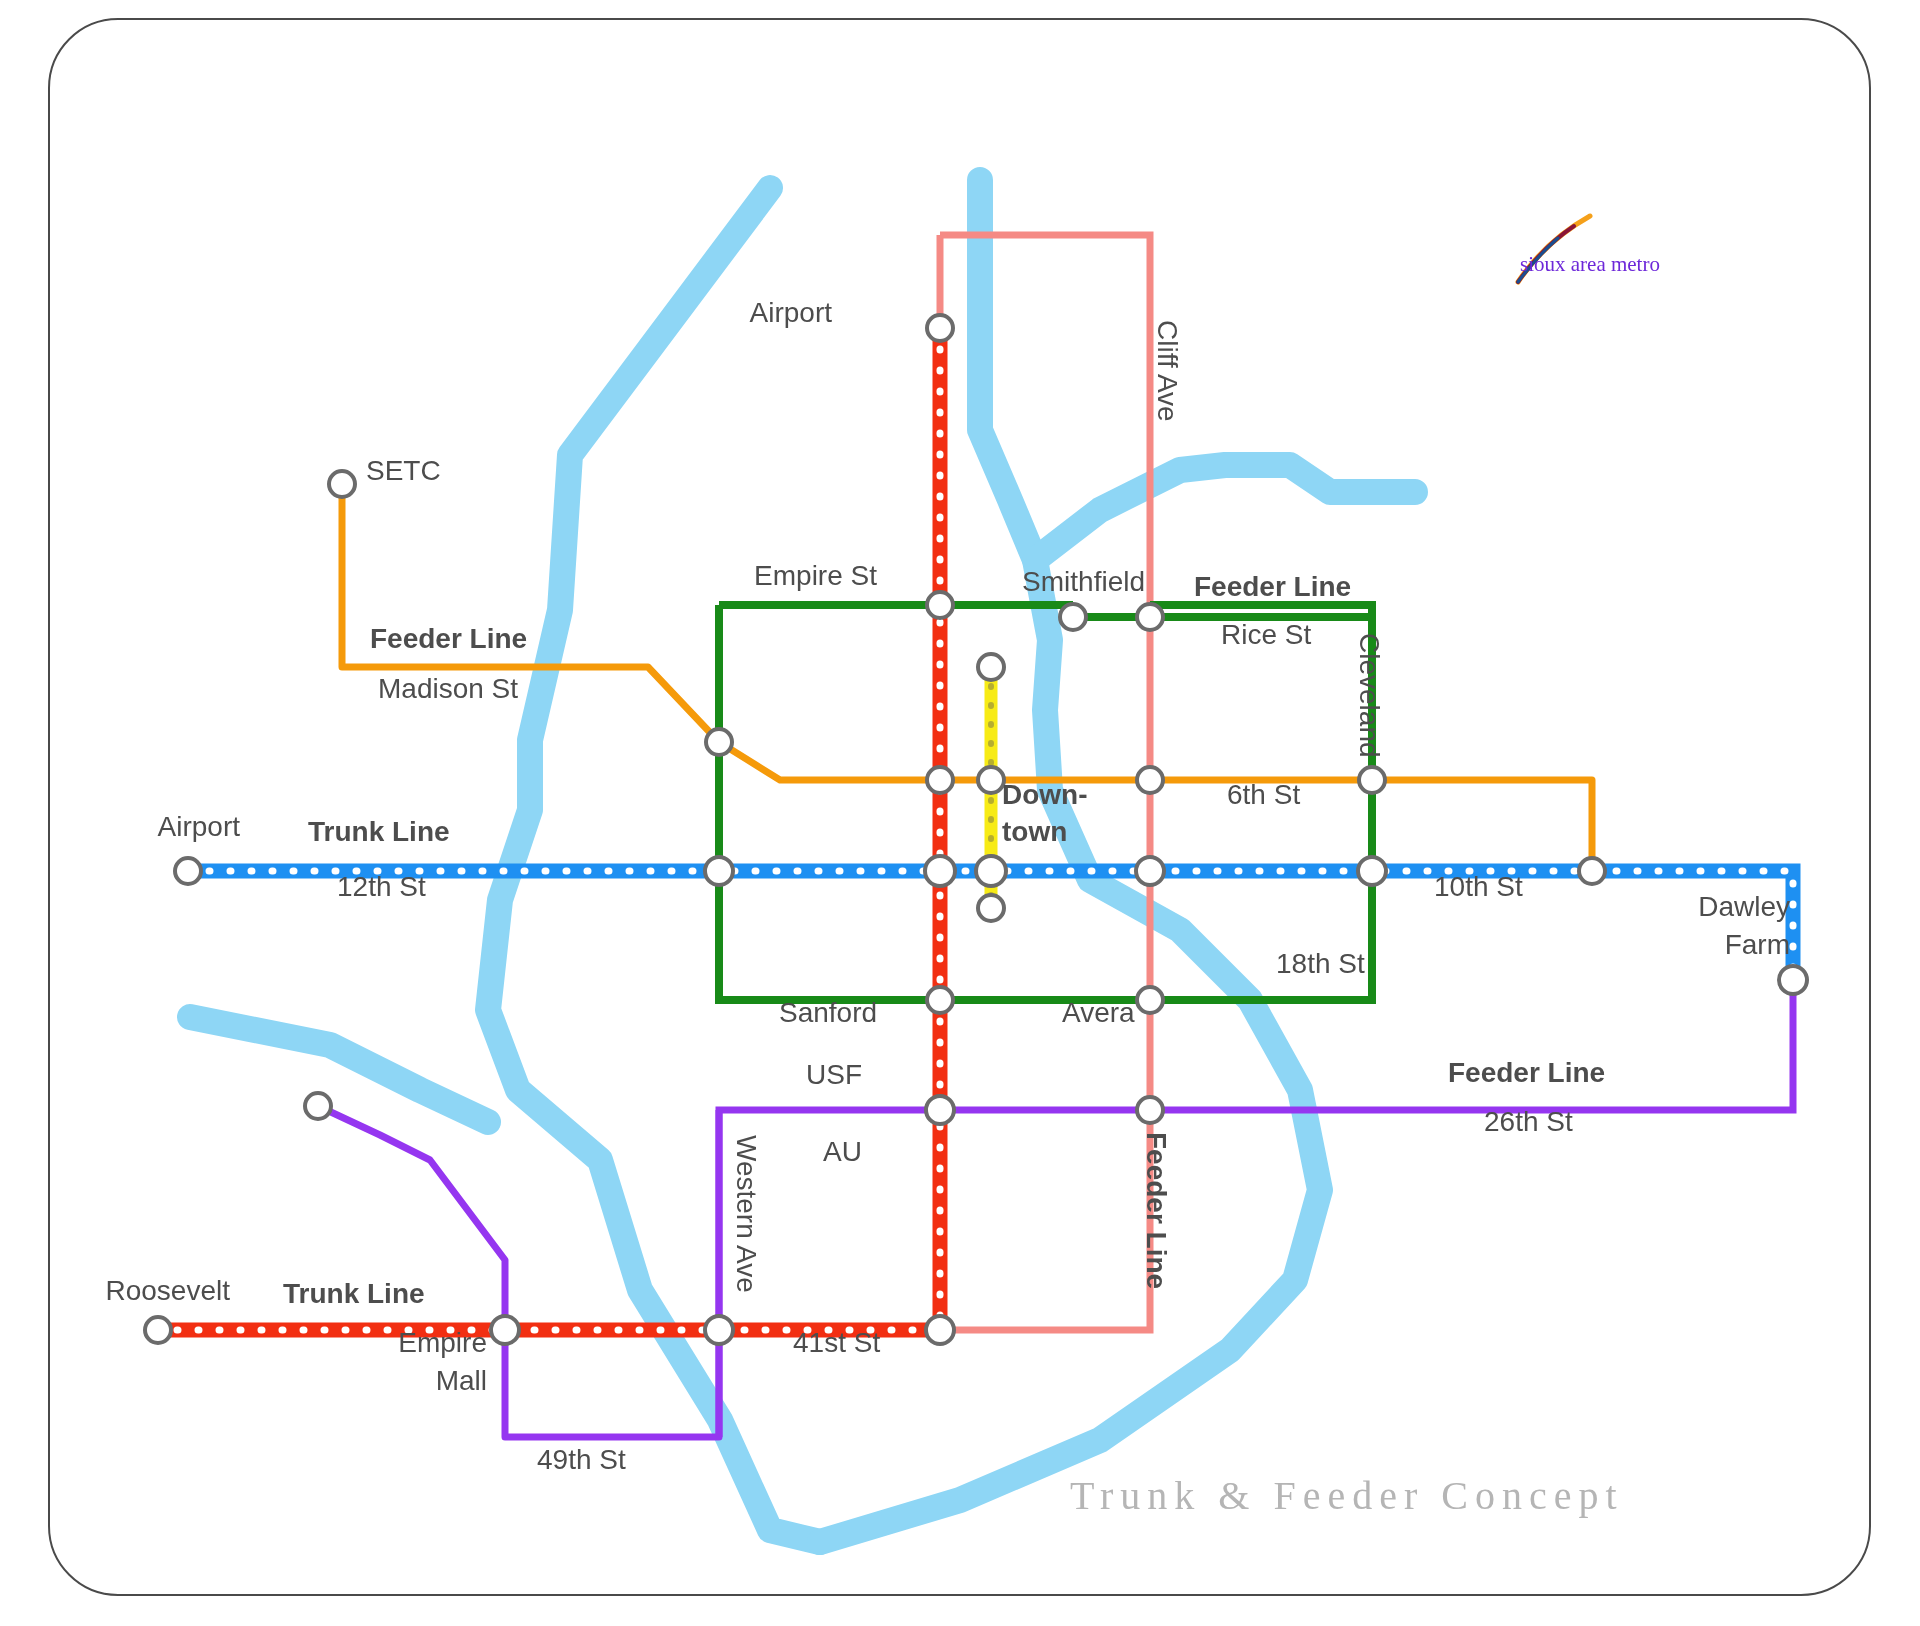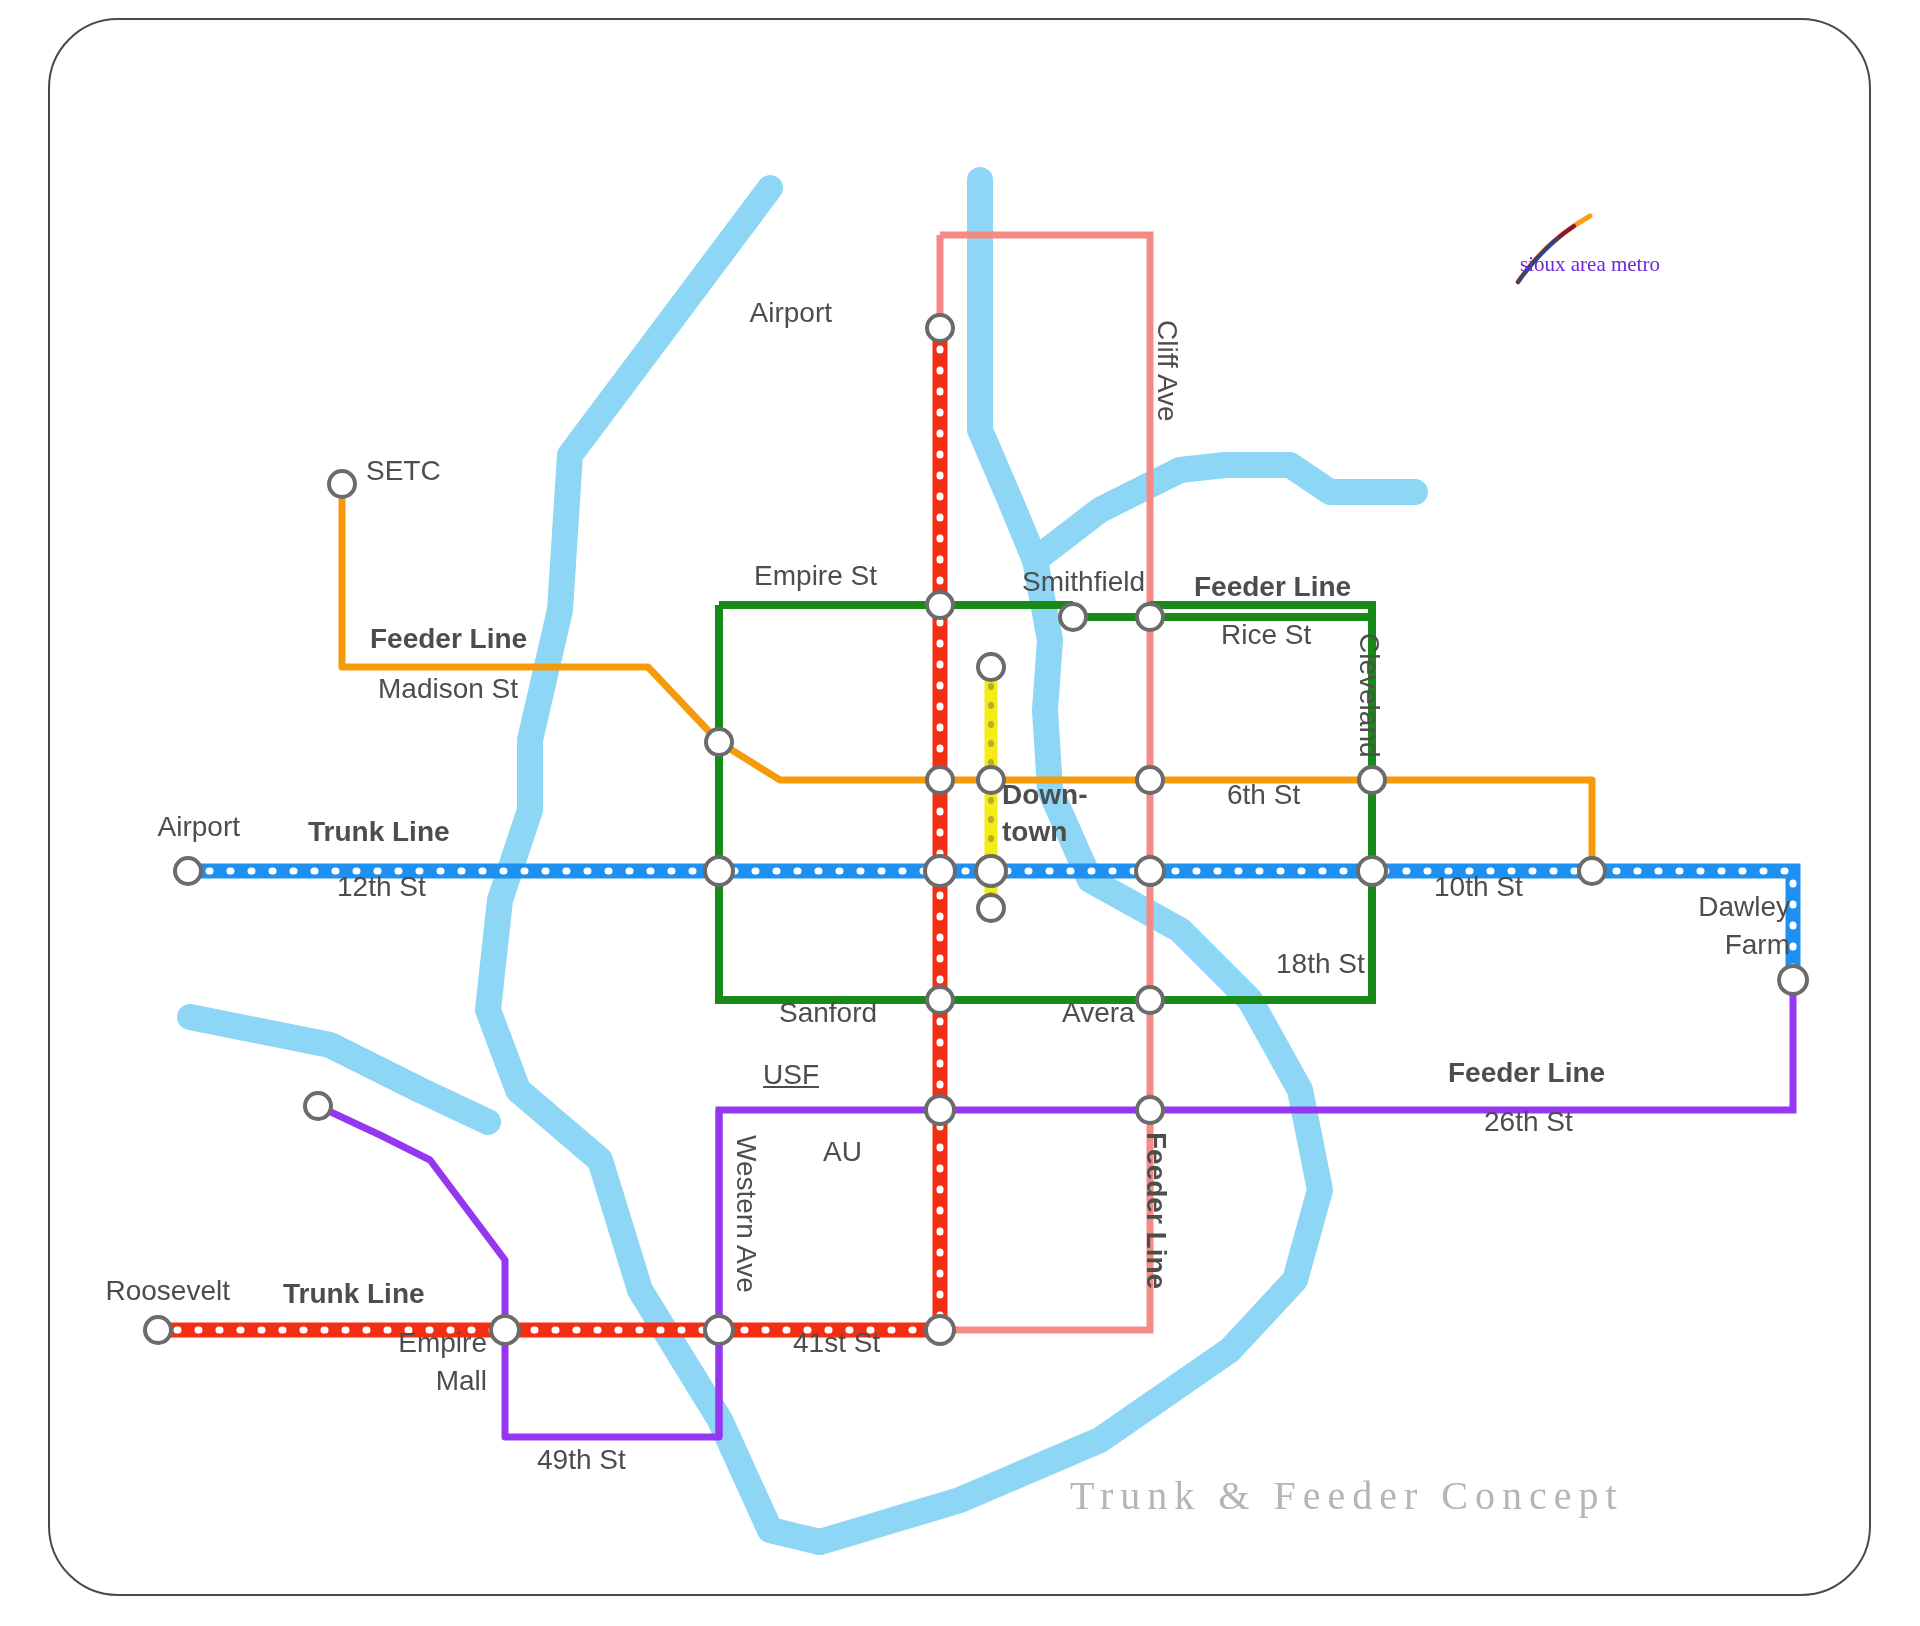--- a/index.html
+++ b/index.html
@@ -207,21 +207,21 @@
   <div class="lbl" style="left:1227px;top:779px;">6th St</div>
   <div class="lbl ar" style="left:58px;top:811px;width:182px;">Airport</div>
   <div class="lbl bold" style="left:308px;top:816px;">Trunk Line</div>
   <div class="lbl" style="left:337px;top:871px;">12th St</div>
   <div class="lbl" style="left:1434px;top:871px;">10th St</div>
   <div class="lbl ar" style="left:1608px;top:891px;width:182px;">Dawley</div>
   <div class="lbl ar" style="left:1608px;top:929px;width:182px;">Farm</div>
   <div class="lbl" style="left:1276px;top:948px;">18th St</div>
   <div class="lbl" style="left:779px;top:997px;">Sanford</div>
   <div class="lbl" style="left:1062px;top:997px;">Avera</div>
-  <div class="lbl" style="left:763px;top:1059px;text-decoration:underline;">USF</div>
+  <div class="lbl" style="left:806px;top:1059px;">USF</div>
   <div class="lbl bold" style="left:1448px;top:1057px;">Feeder Line</div>
   <div class="lbl" style="left:1484px;top:1106px;">26th St</div>
   <div class="lbl rot" style="left:762px;top:1135px;transform:rotate(90deg);">Western Ave</div>
   <div class="lbl" style="left:823px;top:1136px;">AU</div>
   <div class="lbl bold rot" style="left:1172px;top:1132px;transform:rotate(90deg);">Feeder Line</div>
   <div class="lbl ar" style="left:48px;top:1275px;width:182px;">Roosevelt</div>
   <div class="lbl bold" style="left:283px;top:1278px;">Trunk Line</div>
   <div class="lbl ar" style="left:337px;top:1327px;width:150px;">Empire</div>
   <div class="lbl ar" style="left:337px;top:1365px;width:150px;">Mall</div>
   <div class="lbl" style="left:793px;top:1327px;">41st St</div>

